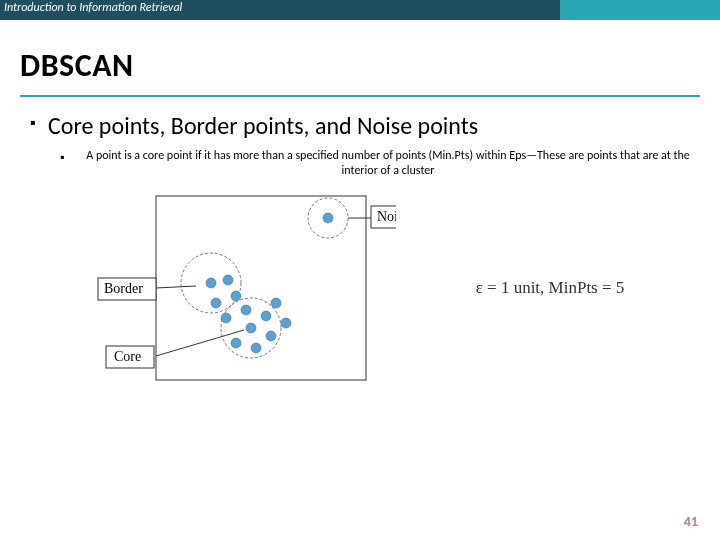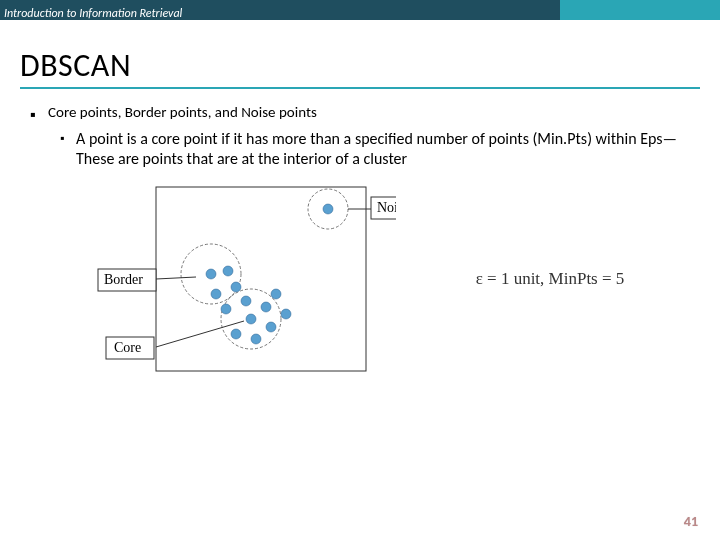--- a/index.html
+++ b/index.html
@@ -10,21 +10,21 @@
     background: #fff;
     font-family: Calibri, "Segoe UI", Arial, sans-serif;
     color: #000;
     overflow: hidden;
   }
   .header-bar {
     width: 100%;
     height: 20px;
     background: #1f4e5f;
     display: flex;
-    align-items: flex-end;
+    align-items: flex-start;
   }
   .header-accent {
     position: absolute;
     top: 0;
     right: 0;
     width: 160px;
     height: 20px;
     background: #2aa6b5;
   }
   .header-text {
@@ -33,50 +33,51 @@
     font-style: italic;
     font-size: 12px;
     color: #fff;
     padding-left: 4px;
   }
   .slide {
     padding: 0 20px;
   }
   .title {
     font-size: 32px;
-    font-weight: 400;
+    font-weight: 700;
     color: #000;
-    margin: 26px 0 2px 0;
+    margin: 26px 0 10px 0;
     letter-spacing: 0.5px;
   }
   .title-rule {
     border: none;
     border-top: 2px solid #2aa6b5;
     margin: 0 0 14px 0;
   }
   .lvl1 {
     margin: 0 0 8px 10px;
     padding-left: 18px;
     position: relative;
-    font-size: 15px;
+    font-size: 24px;
   }
   .lvl1::before {
     content: "▪";
     position: absolute;
     left: 0;
     top: 2px;
     font-size: 16px;
     color: #000;
   }
   .lvl2 {
     margin: 4px 0 10px 40px;
     padding-left: 16px;
     position: relative;
-    font-size: 16px;
+    font-size: 12px;
     line-height: 1.25;
+    text-align: center;
   }
   .lvl2::before {
     content: "▪";
     position: absolute;
     left: 0;
     top: 2px;
     font-size: 12px;
     color: #000;
   }
   .diagram-row {

